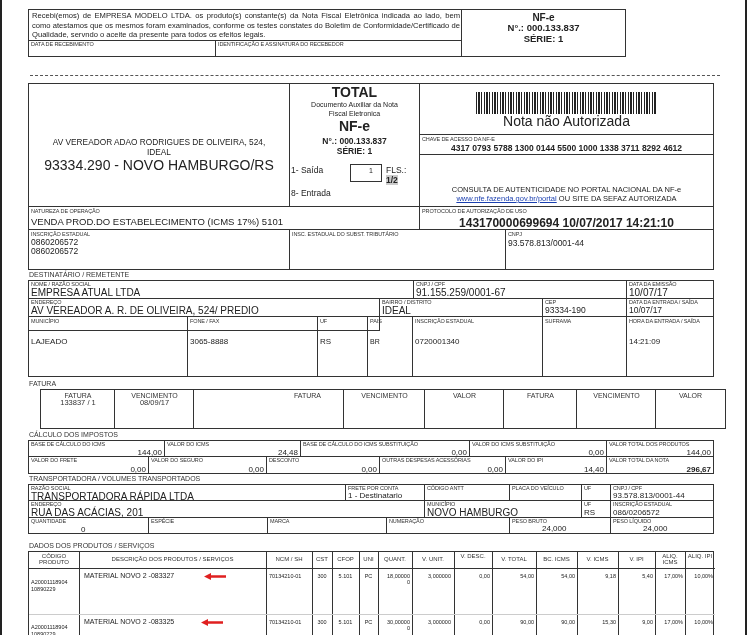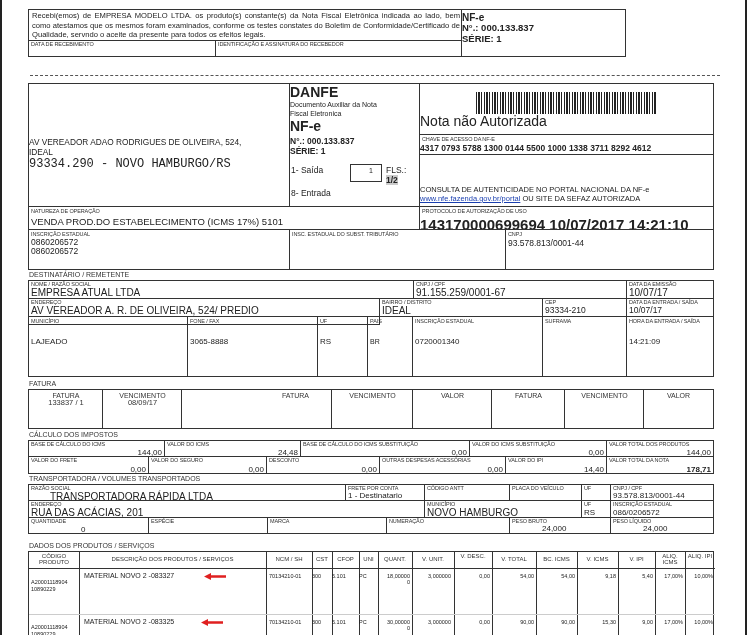--- a/index.html
+++ b/index.html
@@ -5,21 +5,21 @@
   html,body{margin:0;padding:0;background:#fff;}
   body{width:750px;height:635px;position:relative;overflow:hidden;font-family:"Liberation Sans",sans-serif;color:#222;}
   .frame-left{position:absolute;left:0;top:0;width:2px;height:635px;background:#222;}
   .frame-right{position:absolute;left:745px;top:0;width:2px;height:635px;background:#222;}
   .abs{position:absolute;box-sizing:border-box;}
   .box{position:absolute;box-sizing:border-box;border:1px solid #333;}
   .lbl{position:absolute;font-size:5.5px;line-height:6px;color:#333;text-transform:uppercase;white-space:nowrap;letter-spacing:-0.1px;}
   .val{position:absolute;font-size:10px;line-height:11px;color:#222;white-space:nowrap;}
   .small{font-size:8px;line-height:9px;}
   .bold{font-weight:bold;}
-  .center{text-align:left;}
+  .center{text-align:center;}
   .right{text-align:right;}
   .sec{position:absolute;font-size:7px;line-height:8px;color:#333;text-transform:uppercase;white-space:nowrap;}
   .hcell{position:absolute;font-size:6px;line-height:6px;color:#333;text-transform:uppercase;text-align:center;}
   .pcell{position:absolute;font-size:6px;line-height:7px;color:#222;white-space:nowrap;}
   .vline{position:absolute;width:1px;background:#333;}
   .hline{position:absolute;height:1px;background:#333;}
   .barcode{position:absolute;height:22px;background:repeating-linear-gradient(90deg,#222 0 1px,#fff 1px 2px,#222 2px 4px,#fff 4px 5px,#222 5px 6px,#fff 6px 8px);}
   .arrow{position:absolute;width:22px;height:7px;}
   a{color:#1a3fb0;text-decoration:underline;}
 </style>
@@ -42,25 +42,25 @@
   <div class="abs center bold" style="left:0;top:2px;width:163px;font-size:10px;">NF-e</div>
   <div class="abs center bold" style="left:0;top:12px;width:163px;font-size:9.5px;">N°.: 000.133.837</div>
   <div class="abs center bold" style="left:0;top:23px;width:163px;font-size:9.5px;">SÉRIE: 1</div>
 </div>
 
 <div class="abs" style="left:30px;top:75px;width:690px;border-top:1px dashed #555;"></div>
 
 <div class="box" style="left:28px;top:83px;width:262px;height:124px;">
   <div class="abs center" style="left:0;top:53px;width:260px;font-size:8.3px;">AV VEREADOR ADAO RODRIGUES DE OLIVEIRA, 524,</div>
   <div class="abs center" style="left:0;top:63px;width:260px;font-size:8.3px;">IDEAL</div>
-  <div class="abs center" style="left:0;top:73px;width:260px;font-size:12px;font-family:Liberation Mono, monospace;">93334.290 - NOVO HAMBURGO/RS</div>
+  <div class="abs center" style="left:0;top:73px;width:260px;font-size:14px;">93334.290 - NOVO HAMBURGO/RS</div>
 </div>
 
 <div class="box" style="left:289px;top:83px;width:131px;height:124px;">
-  <div class="abs center bold" style="left:0;top:1px;width:129px;font-size:14px;line-height:15px;">DANFE</div>
+  <div class="abs center bold" style="left:0;top:1px;width:129px;font-size:14px;line-height:15px;">TOTAL</div>
   <div class="abs center" style="left:0;top:17px;width:129px;font-size:7px;">Documento Auxiliar da Nota</div>
   <div class="abs center" style="left:0;top:26px;width:129px;font-size:7px;">Fiscal Eletronica</div>
   <div class="abs center bold" style="left:0;top:35px;width:129px;font-size:14px;line-height:15px;">NF-e</div>
   <div class="abs center bold" style="left:0;top:52px;width:129px;font-size:8.5px;">N°.: 000.133.837</div>
   <div class="abs center bold" style="left:0;top:62px;width:129px;font-size:8.5px;">SÉRIE: 1</div>
   <div class="abs" style="left:1px;top:81px;font-size:8.5px;">1- Saída</div>
   <div class="abs" style="left:1px;top:104px;font-size:8.5px;">8- Entrada</div>
   <div class="box right" style="left:60px;top:80px;width:32px;height:18px;font-size:7px;padding-right:8px;padding-top:2px;border-width:1px;"><span>1</span></div>
   <div class="abs" style="left:96px;top:81px;font-size:8.5px;">FLS.:</div>
   <div class="abs bold" style="left:96px;top:91px;font-size:8.5px;background:#ccc;">1/2</div>
@@ -76,21 +76,21 @@
   <div class="abs center" style="left:0;top:101px;width:293px;font-size:7.5px;">CONSULTA DE AUTENTICIDADE NO PORTAL NACIONAL DA NF-e</div>
   <div class="abs center" style="left:0;top:110px;width:293px;font-size:7.5px;"><a>www.nfe.fazenda.gov.br/portal</a><span> OU SITE DA SEFAZ AUTORIZADA</span></div>
 </div>
 
 <div class="box" style="left:28px;top:206px;width:392px;height:24px;">
   <div class="lbl" style="left:2px;top:1px;">NATUREZA DE OPERAÇÃO</div>
   <div class="val" style="left:2px;top:9px;font-size:9.5px;">VENDA PROD.DO ESTABELECIMENTO (ICMS 17%) 5101</div>
 </div>
 <div class="box" style="left:419px;top:206px;width:295px;height:24px;">
   <div class="lbl" style="left:2px;top:1px;">PROTOCOLO DE AUTORIZAÇÃO DE USO</div>
-  <div class="abs center bold" style="left:0;top:9px;width:293px;font-size:15px;">143170000699694 10/07/2017 14:21:10</div>
+  <div class="abs center bold" style="left:0;top:9px;width:293px;font-size:12px;">143170000699694 10/07/2017 14:21:10</div>
 </div>
 
 <div class="box" style="left:28px;top:229px;width:262px;height:41px;">
   <div class="lbl" style="left:2px;top:1px;">INSCRIÇÃO ESTADUAL</div>
   <div class="val" style="left:2px;top:8px;font-size:8.5px;line-height:9px;">0860206572</div>
   <div class="val" style="left:2px;top:17px;font-size:8.5px;line-height:9px;">0860206572</div>
 </div>
 <div class="box" style="left:289px;top:229px;width:217px;height:41px;">
   <div class="lbl" style="left:2px;top:1px;">INSC. ESTADUAL DO SUBST. TRIBUTÁRIO</div>
 </div>
@@ -106,31 +106,31 @@
 </div>
 <div class="box" style="left:413px;top:280px;width:214px;height:19px;">
   <div class="lbl" style="left:2px;top:0px;">CNPJ / CPF</div>
   <div class="val" style="left:2px;top:6px;">91.155.259/0001-67</div>
 </div>
 <div class="box" style="left:626px;top:280px;width:88px;height:19px;">
   <div class="lbl" style="left:2px;top:0px;">DATA DA EMISSÃO</div>
   <div class="val" style="left:2px;top:6px;">10/07/17</div>
 </div>
 
-<div class="box" style="left:28px;top:298px;width:352px;height:27px;">
+<div class="box" style="left:28px;top:298px;width:352px;height:33px;">
   <div class="lbl" style="left:2px;top:0px;">ENDEREÇO</div>
   <div class="val" style="left:2px;top:6px;">AV VEREADOR A. R. DE OLIVEIRA, 524/ PREDIO</div>
 </div>
 <div class="box" style="left:379px;top:298px;width:164px;height:19px;">
   <div class="lbl" style="left:2px;top:0px;">BAIRRO / DISTRITO</div>
   <div class="val" style="left:2px;top:6px;">IDEAL</div>
 </div>
 <div class="box" style="left:542px;top:298px;width:85px;height:19px;">
   <div class="lbl" style="left:2px;top:0px;">CEP</div>
-  <div class="val" style="left:2px;top:6px;font-size:8.5px;">93334-210</div>
+  <div class="val" style="left:2px;top:6px;font-size:8.5px;">93334-190</div>
 </div>
 <div class="box" style="left:626px;top:298px;width:88px;height:19px;">
   <div class="lbl" style="left:2px;top:0px;">DATA DA ENTRADA / SAÍDA</div>
   <div class="val" style="left:2px;top:6px;font-size:8.5px;">10/07/17</div>
 </div>
 
 <div class="box" style="left:28px;top:316px;width:160px;height:61px;">
   <div class="lbl" style="left:2px;top:1px;">MUNICÍPIO</div>
   <div class="val small" style="left:2px;top:20px;">LAJEADO</div>
 </div>
@@ -152,21 +152,21 @@
 </div>
 <div class="box" style="left:542px;top:316px;width:85px;height:61px;">
   <div class="lbl" style="left:2px;top:1px;">SUFRAMA</div>
 </div>
 <div class="box" style="left:626px;top:316px;width:88px;height:61px;">
   <div class="lbl" style="left:2px;top:1px;">HORA DA ENTRADA / SAÍDA</div>
   <div class="val small" style="left:2px;top:20px;">14:21:09</div>
 </div>
 
 <div class="sec" style="left:29px;top:380px;">FATURA</div>
-<div class="box" style="left:28px;top:389px;width:686px;height:40px;">
+<div class="box" style="left:40px;top:389px;width:686px;height:40px;">
   <div class="abs" style="left:0;top:0;width:74px;height:38px;border-right:1px solid #333;">
       <div class="hcell" style="left:0;top:2px;width:74px;font-size:7px;line-height:7px;">FATURA</div>
       <div class="hcell" style="left:0;top:9px;width:74px;font-size:7.5px;line-height:8px;">133837 / 1</div>
     </div>
   <div class="abs" style="left:74px;top:0;width:79px;height:38px;border-right:1px solid #333;">
       <div class="hcell" style="left:0;top:2px;width:79px;font-size:7px;line-height:7px;">VENCIMENTO</div>
       <div class="hcell" style="left:0;top:9px;width:79px;font-size:7.5px;line-height:8px;">08/09/17</div>
     </div>
   <div class="abs" style="left:230px;top:0;width:73px;height:38px;border-right:1px solid #333;">
       <div class="hcell" style="left:0;top:2px;width:73px;font-size:7px;line-height:7px;">FATURA</div>
@@ -225,27 +225,27 @@
 <div class="box" style="left:379px;top:456px;width:127px;height:18px;">
     <div class="lbl" style="left:2px;top:0;">OUTRAS DESPESAS ACESSÓRIAS</div>
     <div class="val small right" style="right:2px;top:8px;">0,00</div>
   </div>
 <div class="box" style="left:505px;top:456px;width:102px;height:18px;">
     <div class="lbl" style="left:2px;top:0;">VALOR DO IPI</div>
     <div class="val small right" style="right:2px;top:8px;">14,40</div>
   </div>
 <div class="box" style="left:606px;top:456px;width:108px;height:18px;">
     <div class="lbl" style="left:2px;top:0;">VALOR TOTAL DA NOTA</div>
-    <div class="val small right bold" style="right:2px;top:8px;">178,71</div>
+    <div class="val small right bold" style="right:2px;top:8px;">296,67</div>
   </div>
 
 <div class="sec" style="left:29px;top:475px;">TRANSPORTADORA / VOLUMES TRANSPORTADOS</div>
 <div class="box" style="left:28px;top:484px;width:318px;height:17px;">
     <div class="lbl" style="left:2px;top:0;">RAZÃO SOCIAL</div>
-    <div class="val" style="left:2px;top:6px;margin-left:19px;">TRANSPORTADORA RÁPIDA LTDA</div>
+    <div class="val" style="left:2px;top:6px;">TRANSPORTADORA RÁPIDA LTDA</div>
   </div>
 <div class="box" style="left:345px;top:484px;width:80px;height:17px;">
     <div class="lbl" style="left:2px;top:0;">FRETE POR CONTA</div>
     <div class="val small" style="left:2px;top:6px;">1 - Destinatario</div>
   </div>
 <div class="box" style="left:424px;top:484px;width:86px;height:17px;">
     <div class="lbl" style="left:2px;top:0;">CÓDIGO ANTT</div>
   </div>
 <div class="box" style="left:509px;top:484px;width:73px;height:17px;">
     <div class="lbl" style="left:2px;top:0;">PLACA DO VEÍCULO</div>

